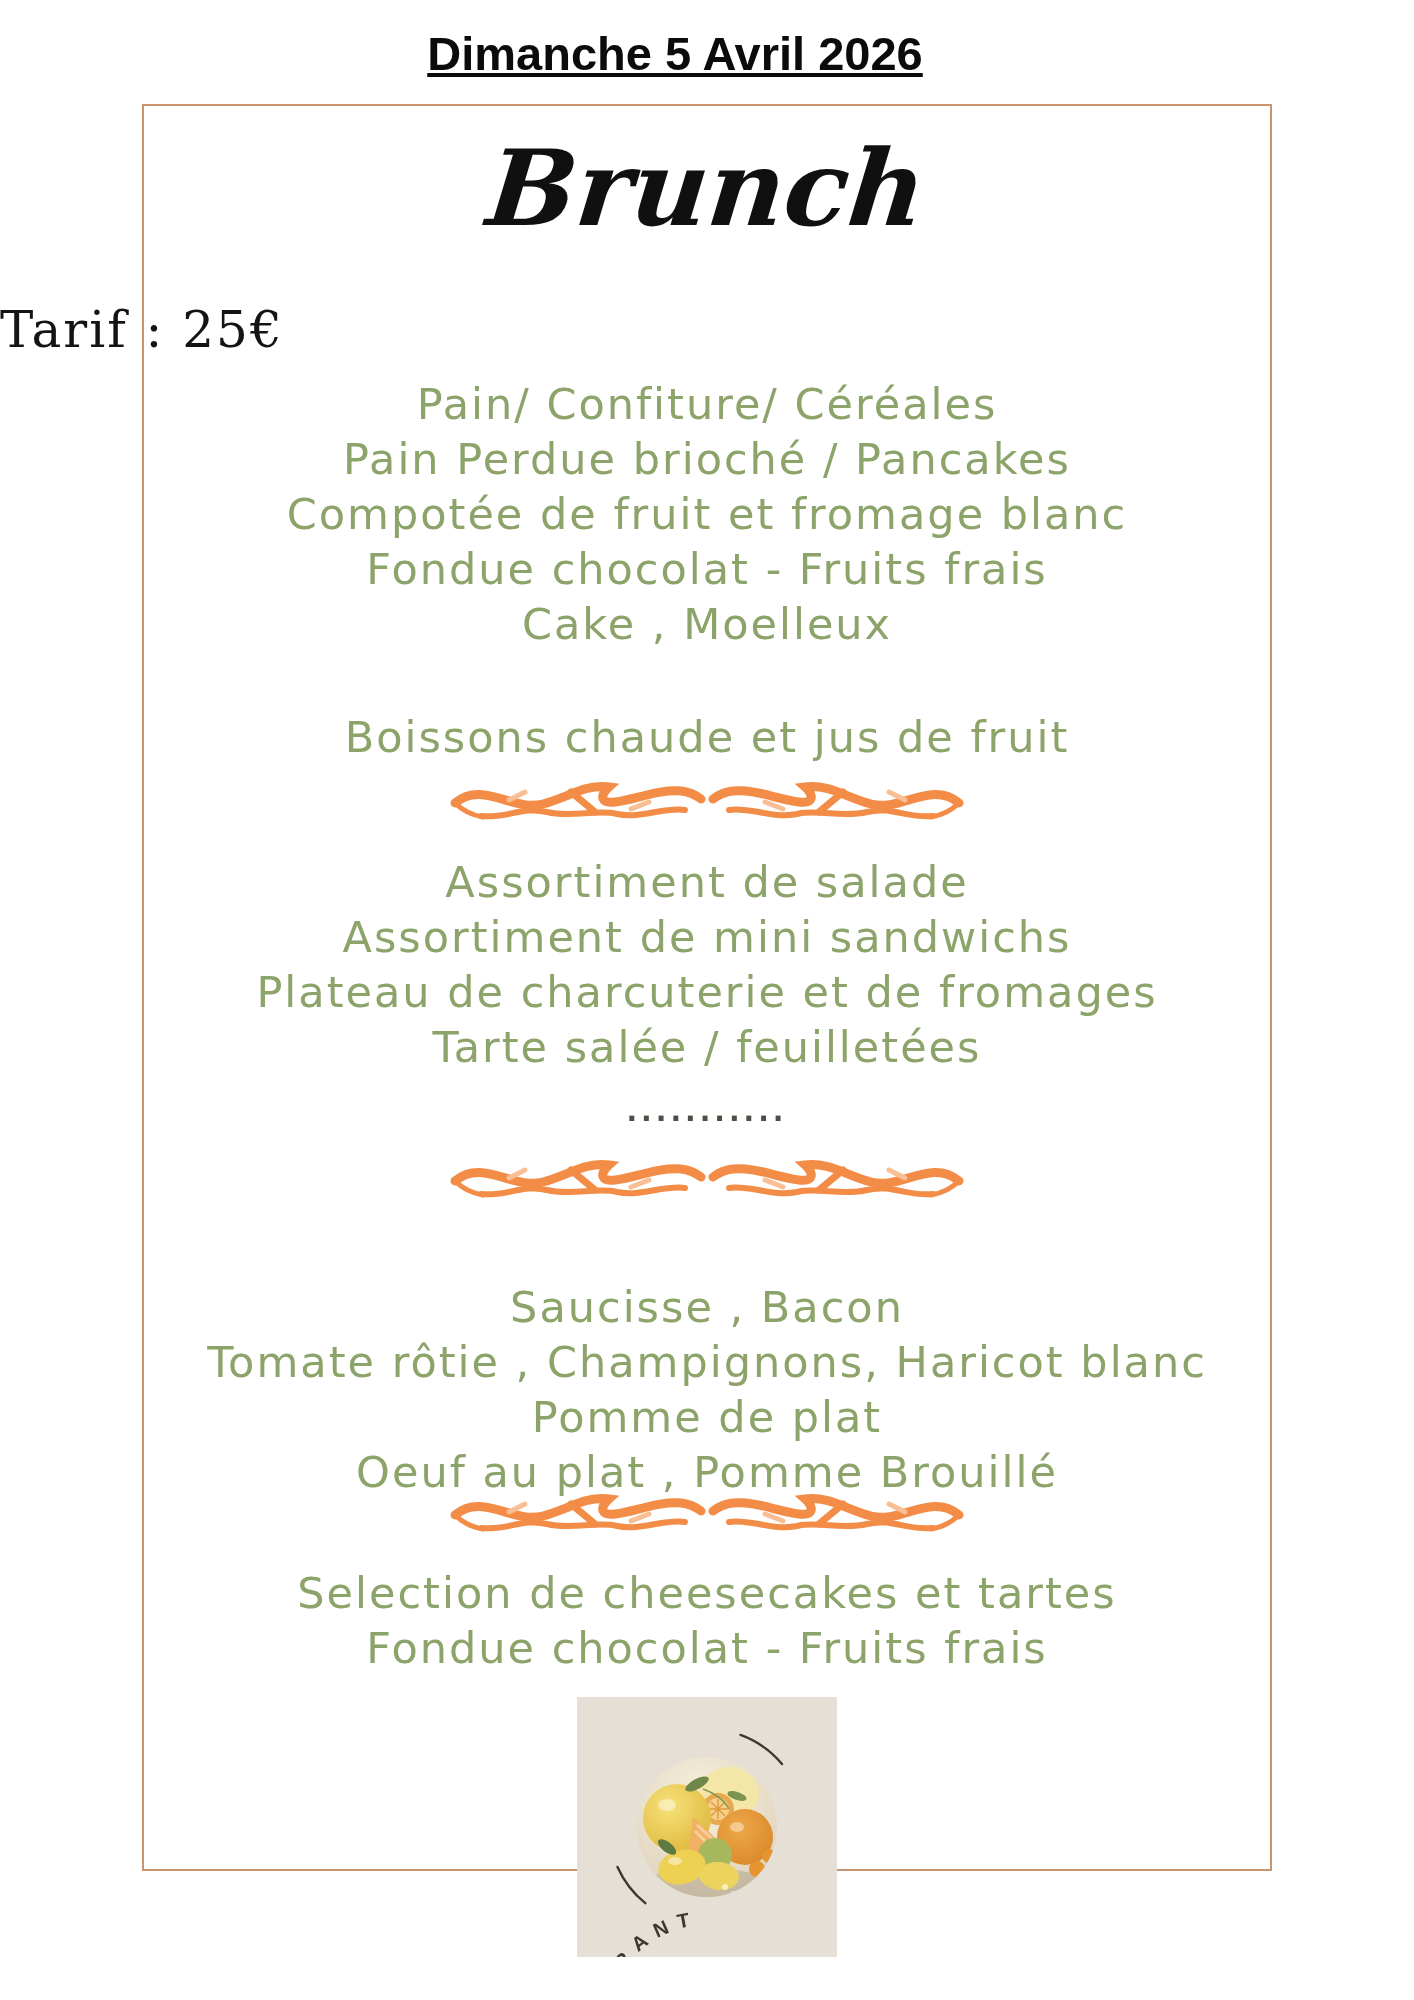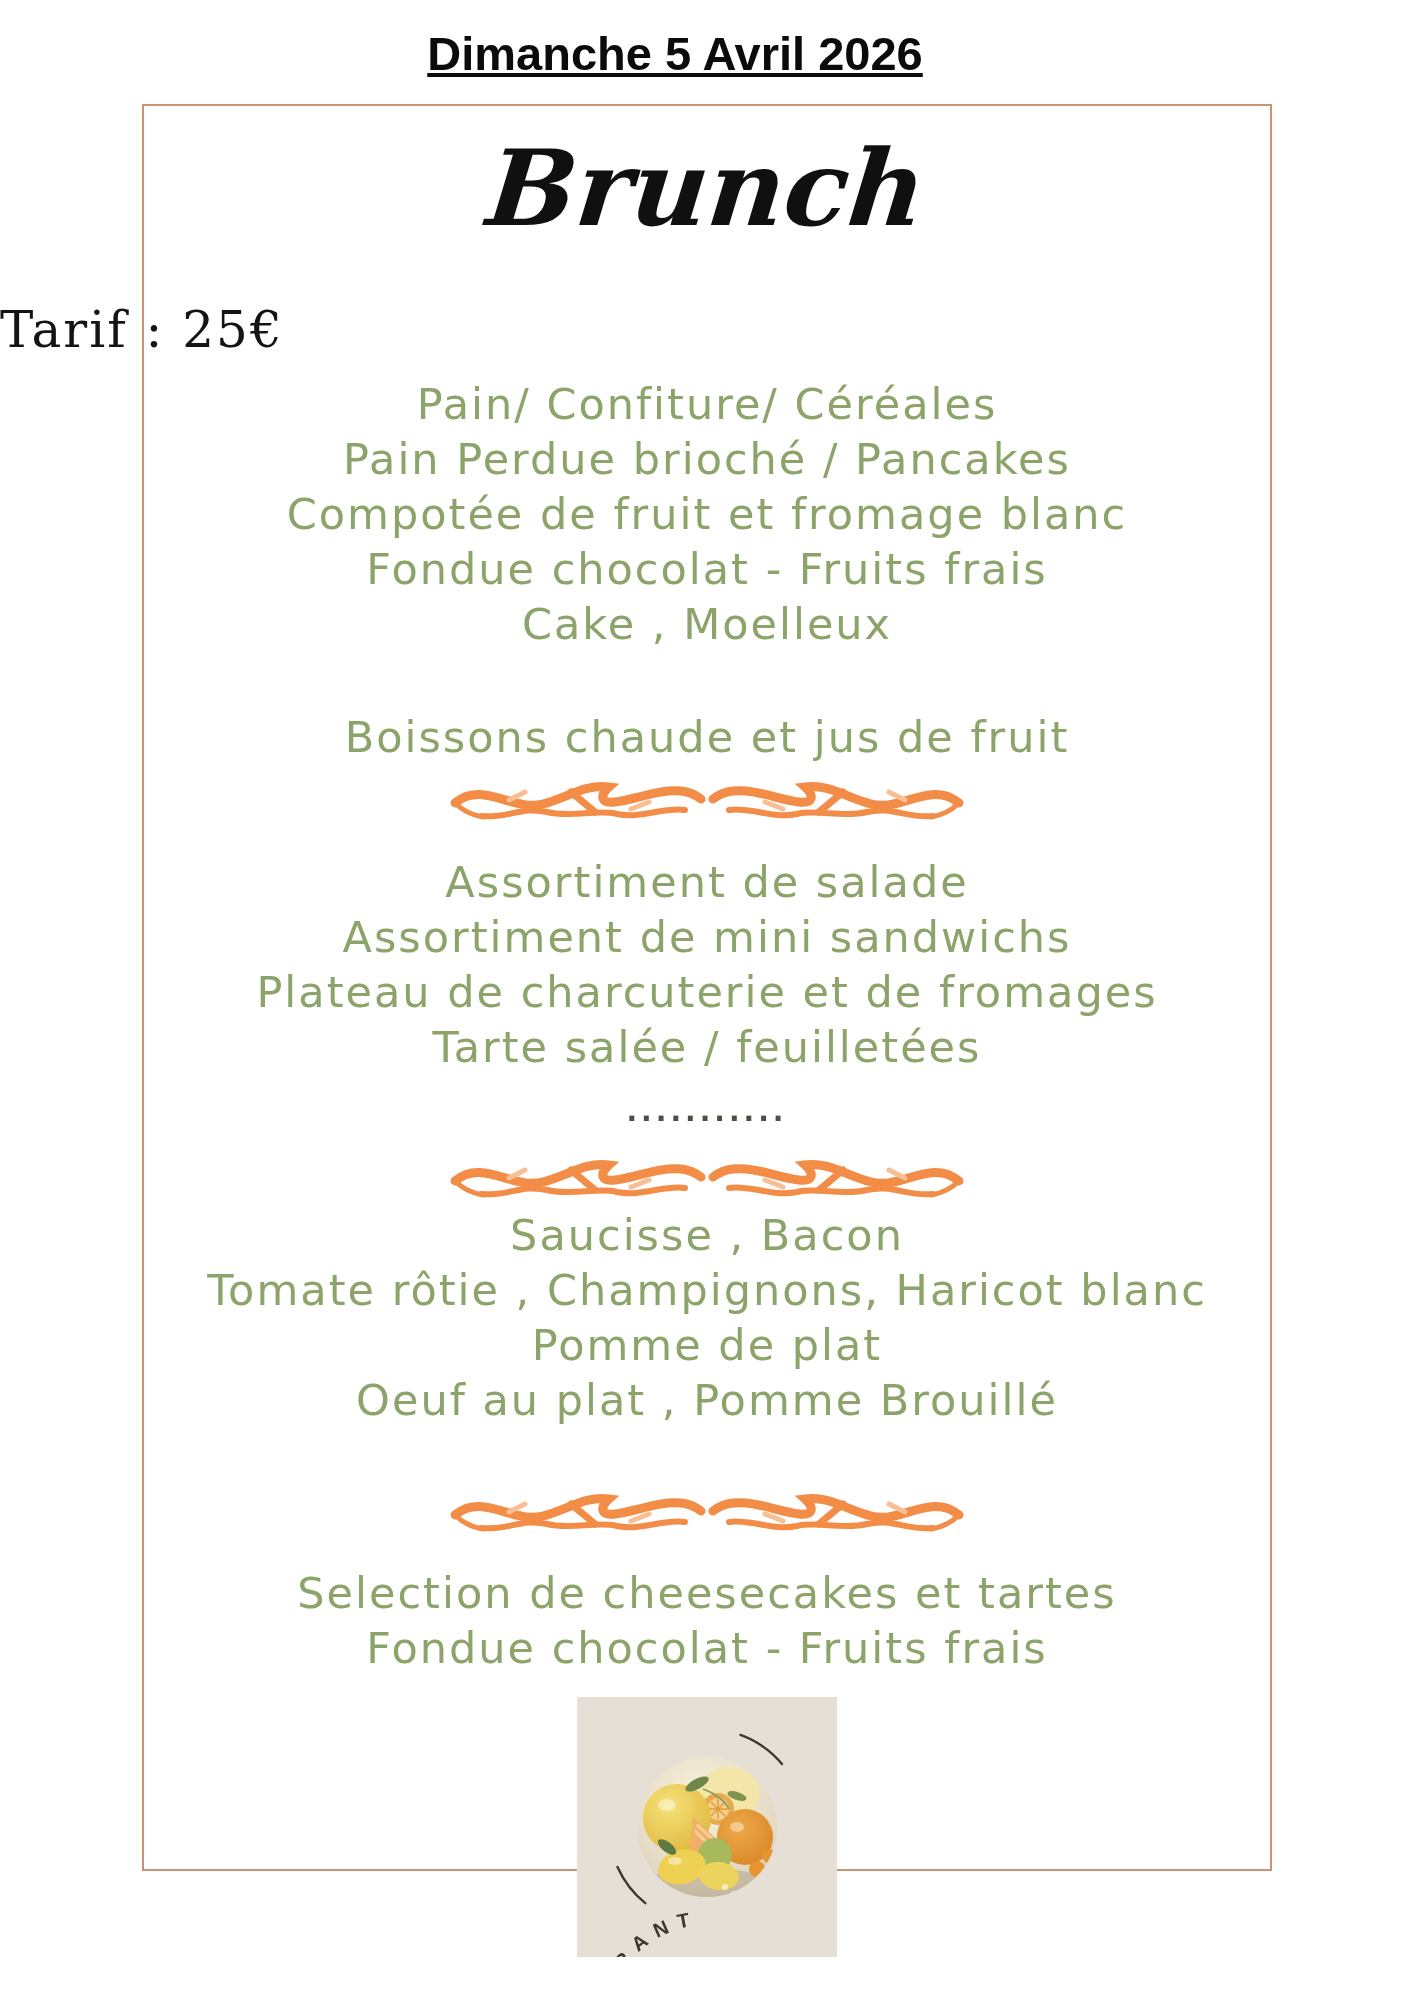--- a/index.html
+++ b/index.html
@@ -76,21 +76,21 @@
   </div>
 
   <div class="dots-line">...........</div>
 
   <div class="divider" style="top:1150px">
     <svg width="520" height="56" viewBox="0 0 520 56" aria-hidden="true">
         <use href="#wave-full"></use>
       </svg>
   </div>
 
-  <div class="green-block" style="top:1208px">
+  <div class="green-block" style="top:1280px">
     <div>Saucisse , Bacon</div>
     <div>Tomate rôtie , Champignons, Haricot blanc</div>
     <div>Pomme de plat</div>
     <div>Oeuf au plat , Pomme Brouillé</div>
   </div>
 
   <div class="divider" style="top:1484px">
     <svg width="520" height="56" viewBox="0 0 520 56" aria-hidden="true">
         <use href="#wave-full"></use>
       </svg>

